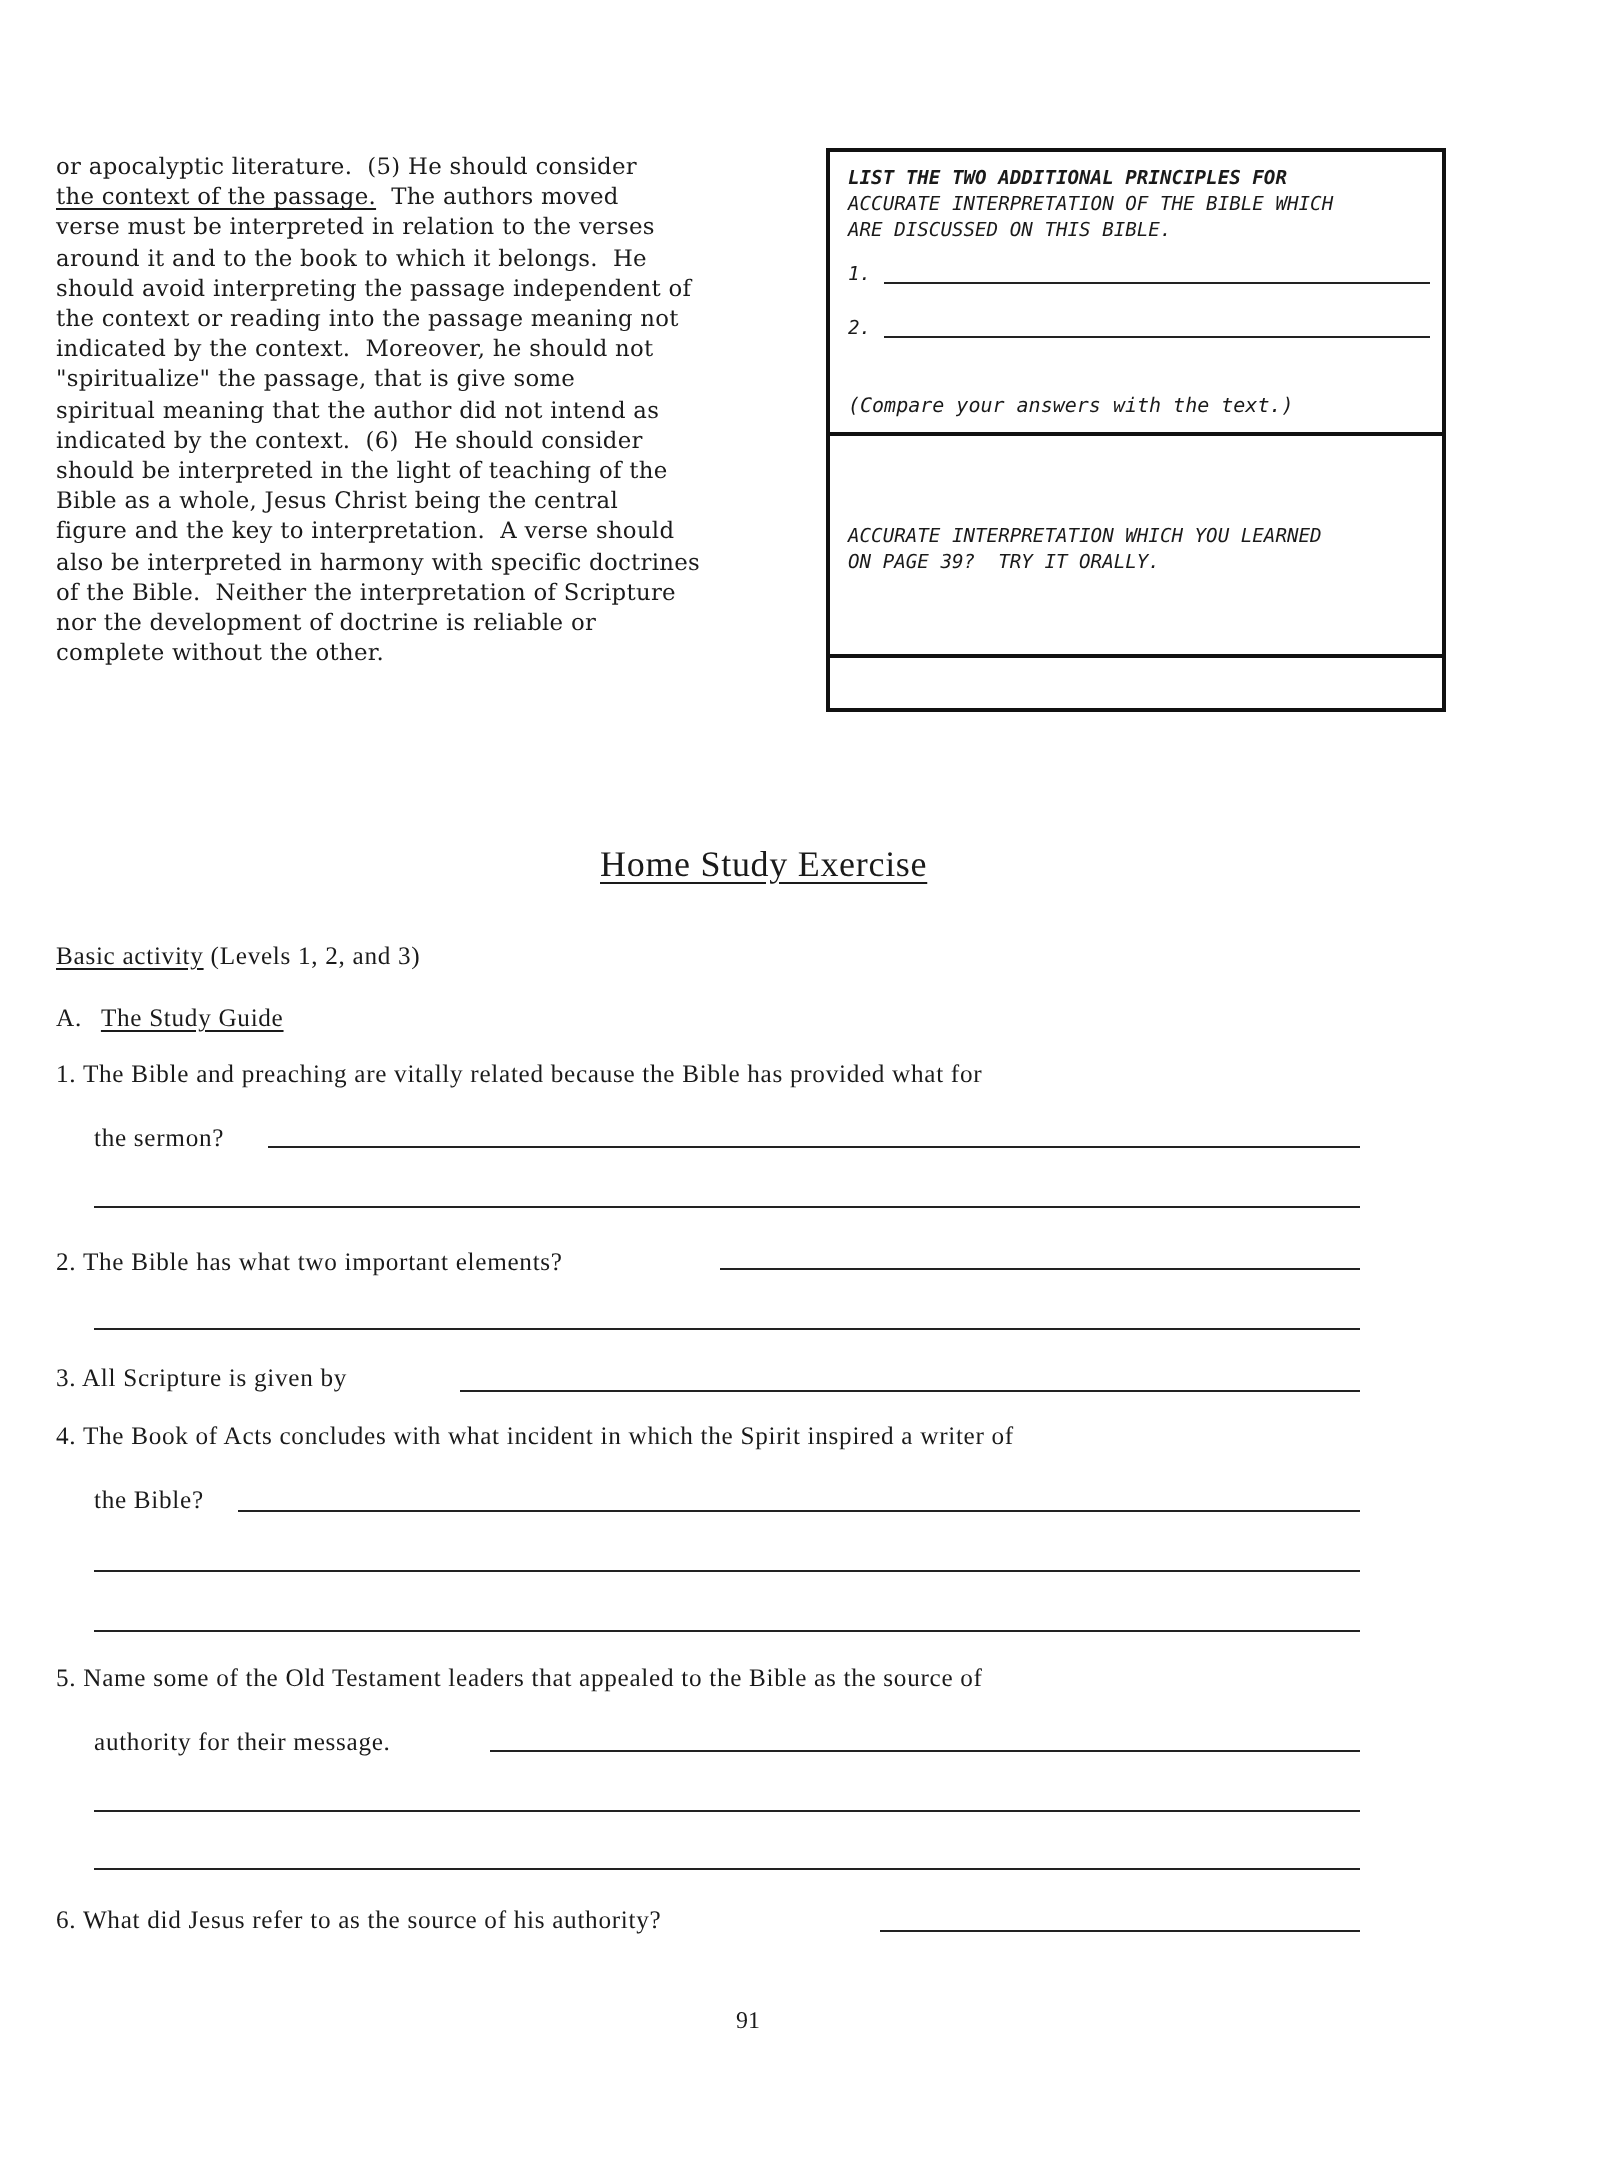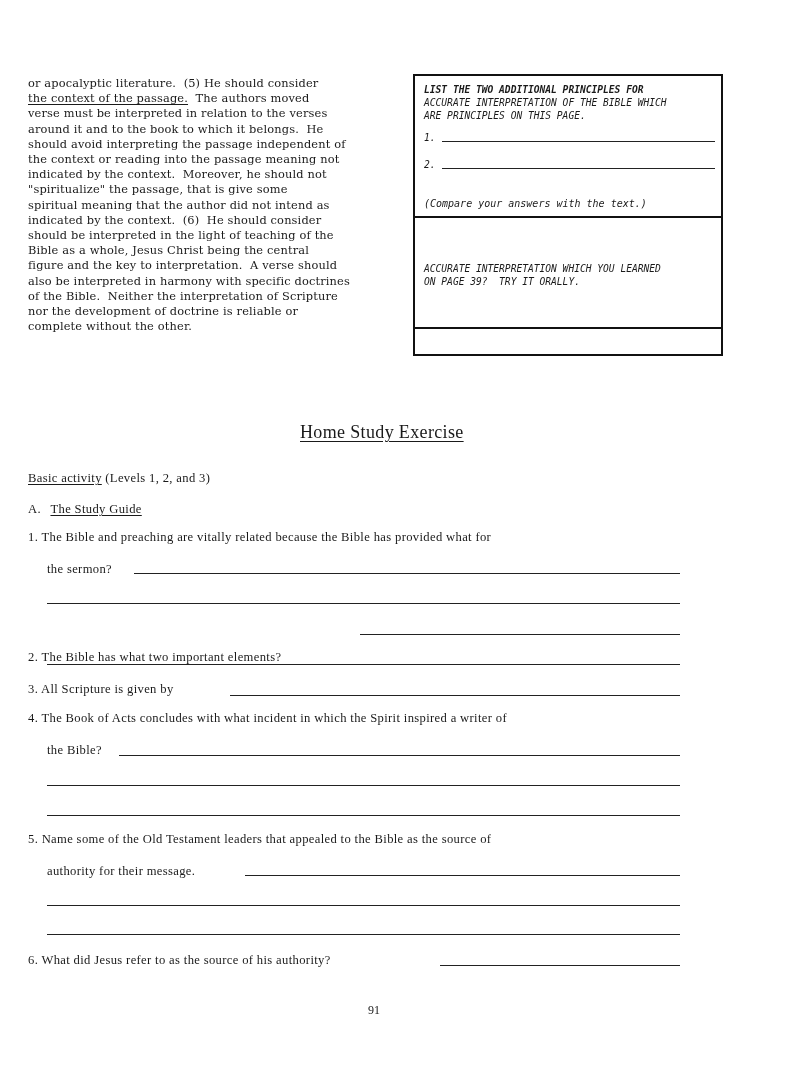--- a/index.html
+++ b/index.html
@@ -61,21 +61,21 @@
     <span class="ln">also be interpreted in harmony with specific doctrines</span>
     <span class="ln">of the Bible.  Neither the interpretation of Scripture</span>
     <span class="ln">nor the development of doctrine is reliable or</span>
     <span class="ln">complete without the other.</span>
   </div>
 
   <div class="side-box">
     <div class="panel panel-1">
       <div class="prompt" style="top:7px;font-weight:bold;">LIST THE TWO ADDITIONAL PRINCIPLES FOR</div>
       <div class="prompt" style="top:20px;">ACCURATE INTERPRETATION OF THE BIBLE WHICH</div>
-      <div class="prompt" style="top:33px;">ARE PRINCIPLES ON THIS PAGE.</div>
+      <div class="prompt" style="top:33px;">ARE DISCUSSED ON THIS BIBLE.</div>
       <div class="answer-row" style="top:54px;">
         <span class="num">1.</span>
         <span class="line"></span>
       </div>
       <div class="answer-row" style="top:81px;">
         <span class="num">2.</span>
         <span class="line"></span>
       </div>
       <div class="hint" style="top:121px;">(Compare your answers with the text.)</div>
     </div>
@@ -100,21 +100,21 @@
     </div>
 
     <div class="abs" style="left:28px; top:514px;">
       <span>1.</span>
       <span>The Bible and preaching are vitally related because the Bible has provided what for</span>
     </div>
     <div class="abs" style="left:47px; top:546px;">the sermon?</div>
     <div class="blank" style="left:134px; top:557px; width:546px;"></div>
     <div class="blank" style="left:47px; top:587px; width:633px;"></div>
 
-    <div class="abs" style="left:28px; top:634px;">
+    <div class="abs" style="left:28px; top:608px;">
       <span>2.</span>
       <span>The Bible has what two important elements?</span>
     </div>
     <div class="blank" style="left:360px; top:618px; width:320px;"></div>
     <div class="blank" style="left:47px; top:648px; width:633px;"></div>
 
     <div class="abs" style="left:28px; top:666px;">
       <span>3.</span>
       <span>All Scripture is given by</span>
     </div>

